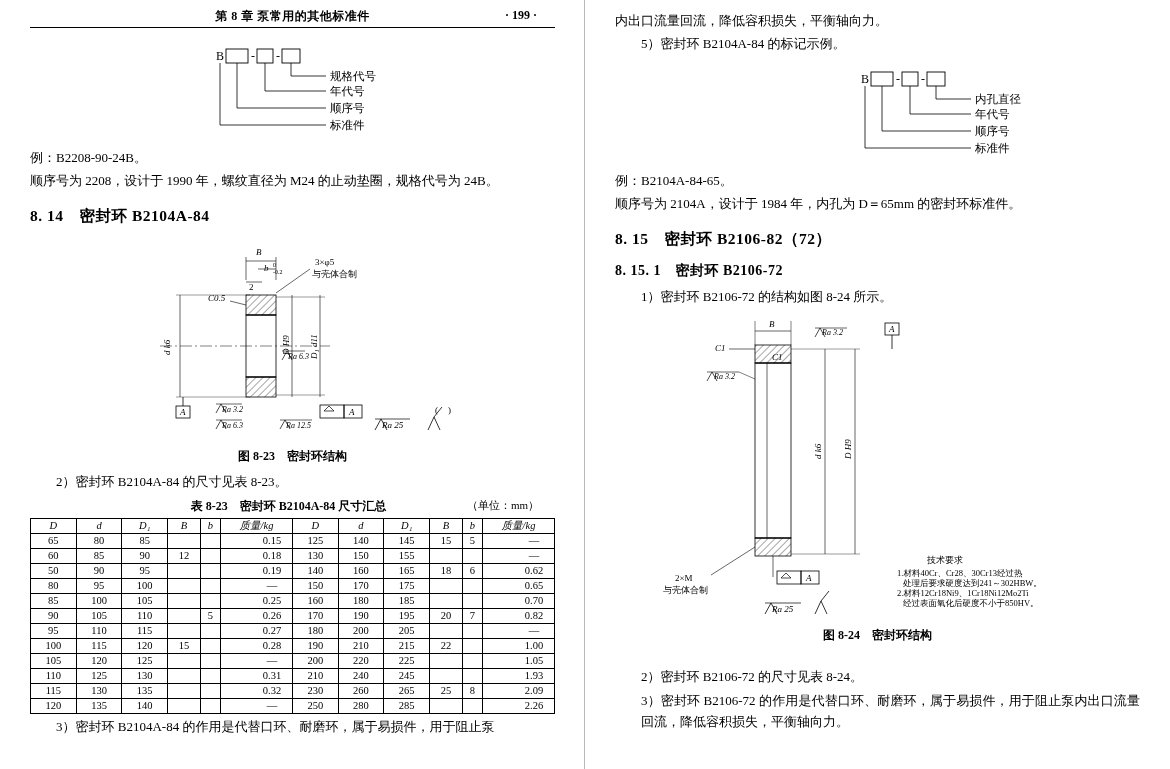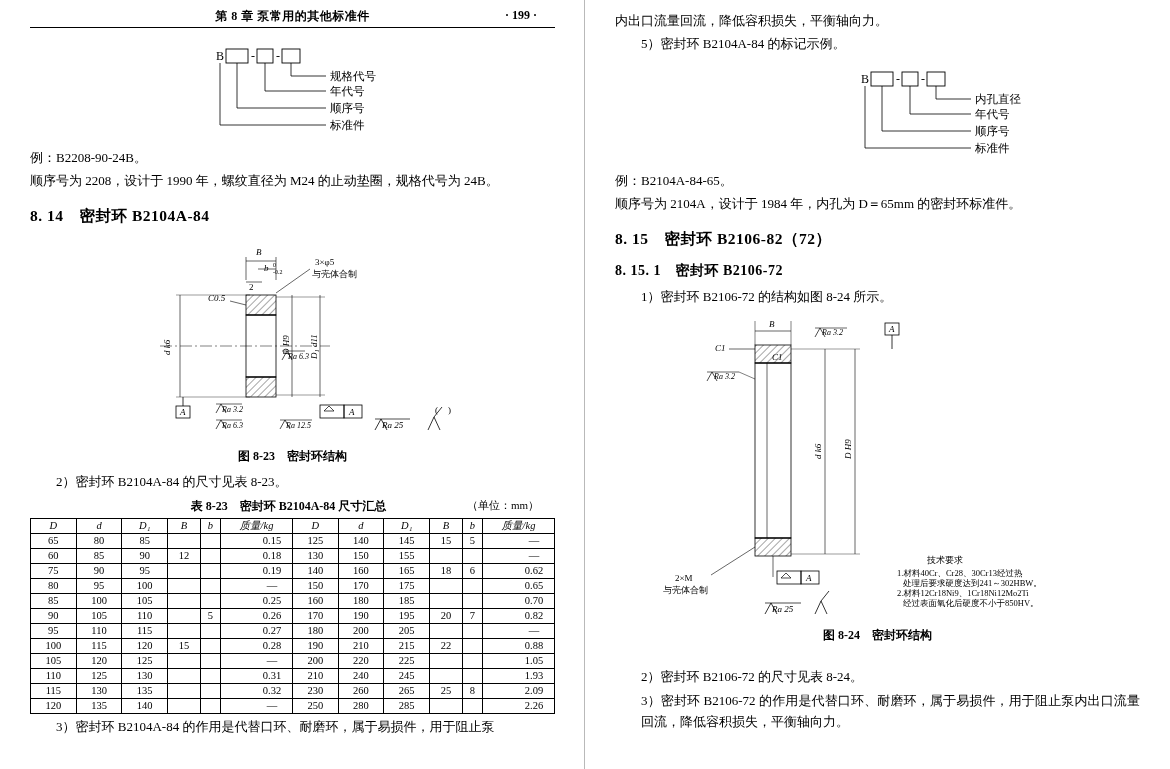--- a/index.html
+++ b/index.html
@@ -305,21 +305,21 @@
           <td></td>
           <td class="mass">0.18</td>
           <td>130</td>
           <td>150</td>
           <td>155</td>
           <td></td>
           <td></td>
           <td class="mass">—</td>
         </tr>
         <tr>
-          <td>75</td>
+          <td>50</td>
           <td>90</td>
           <td>95</td>
           <td></td>
           <td></td>
           <td class="mass">0.19</td>
           <td>140</td>
           <td>160</td>
           <td>165</td>
           <td>18</td>
           <td>6</td>
@@ -386,21 +386,21 @@
           <td>115</td>
           <td>120</td>
           <td>15</td>
           <td></td>
           <td class="mass">0.28</td>
           <td>190</td>
           <td>210</td>
           <td>215</td>
           <td>22</td>
           <td></td>
-          <td class="mass">0.88</td>
+          <td class="mass">1.00</td>
         </tr>
         <tr>
           <td>105</td>
           <td>120</td>
           <td>125</td>
           <td></td>
           <td></td>
           <td class="mass">—</td>
           <td>200</td>
           <td>220</td>

